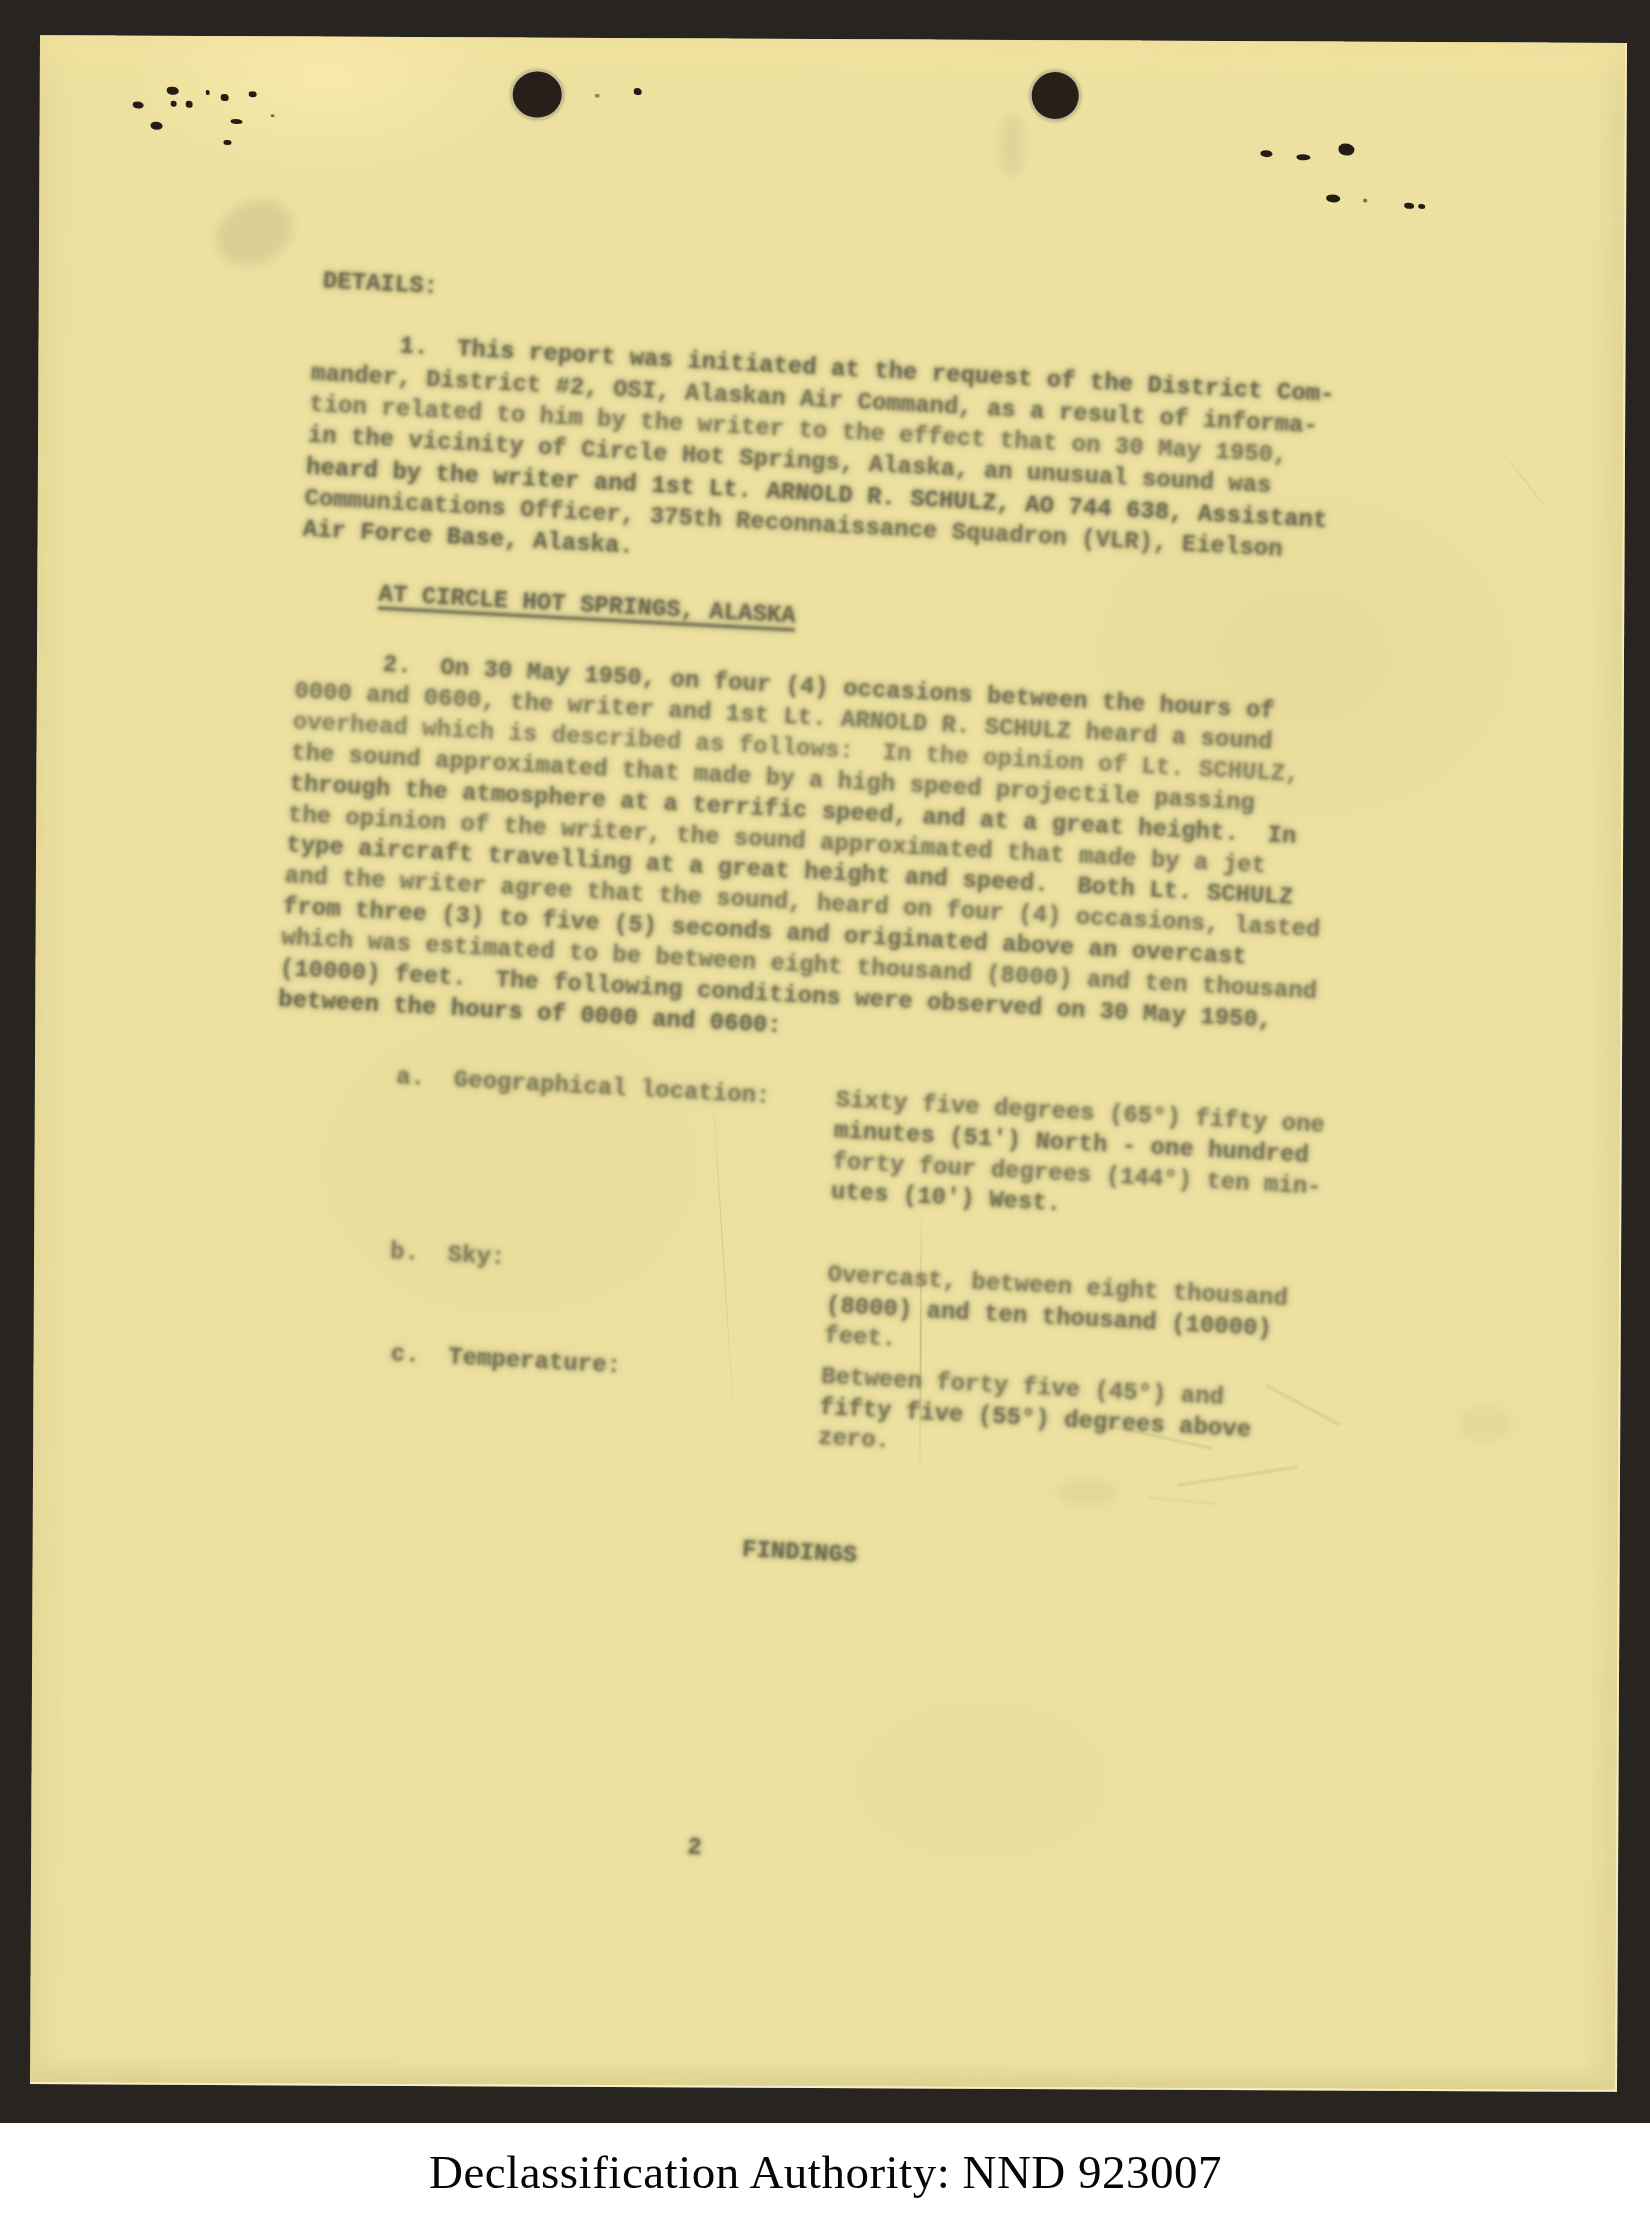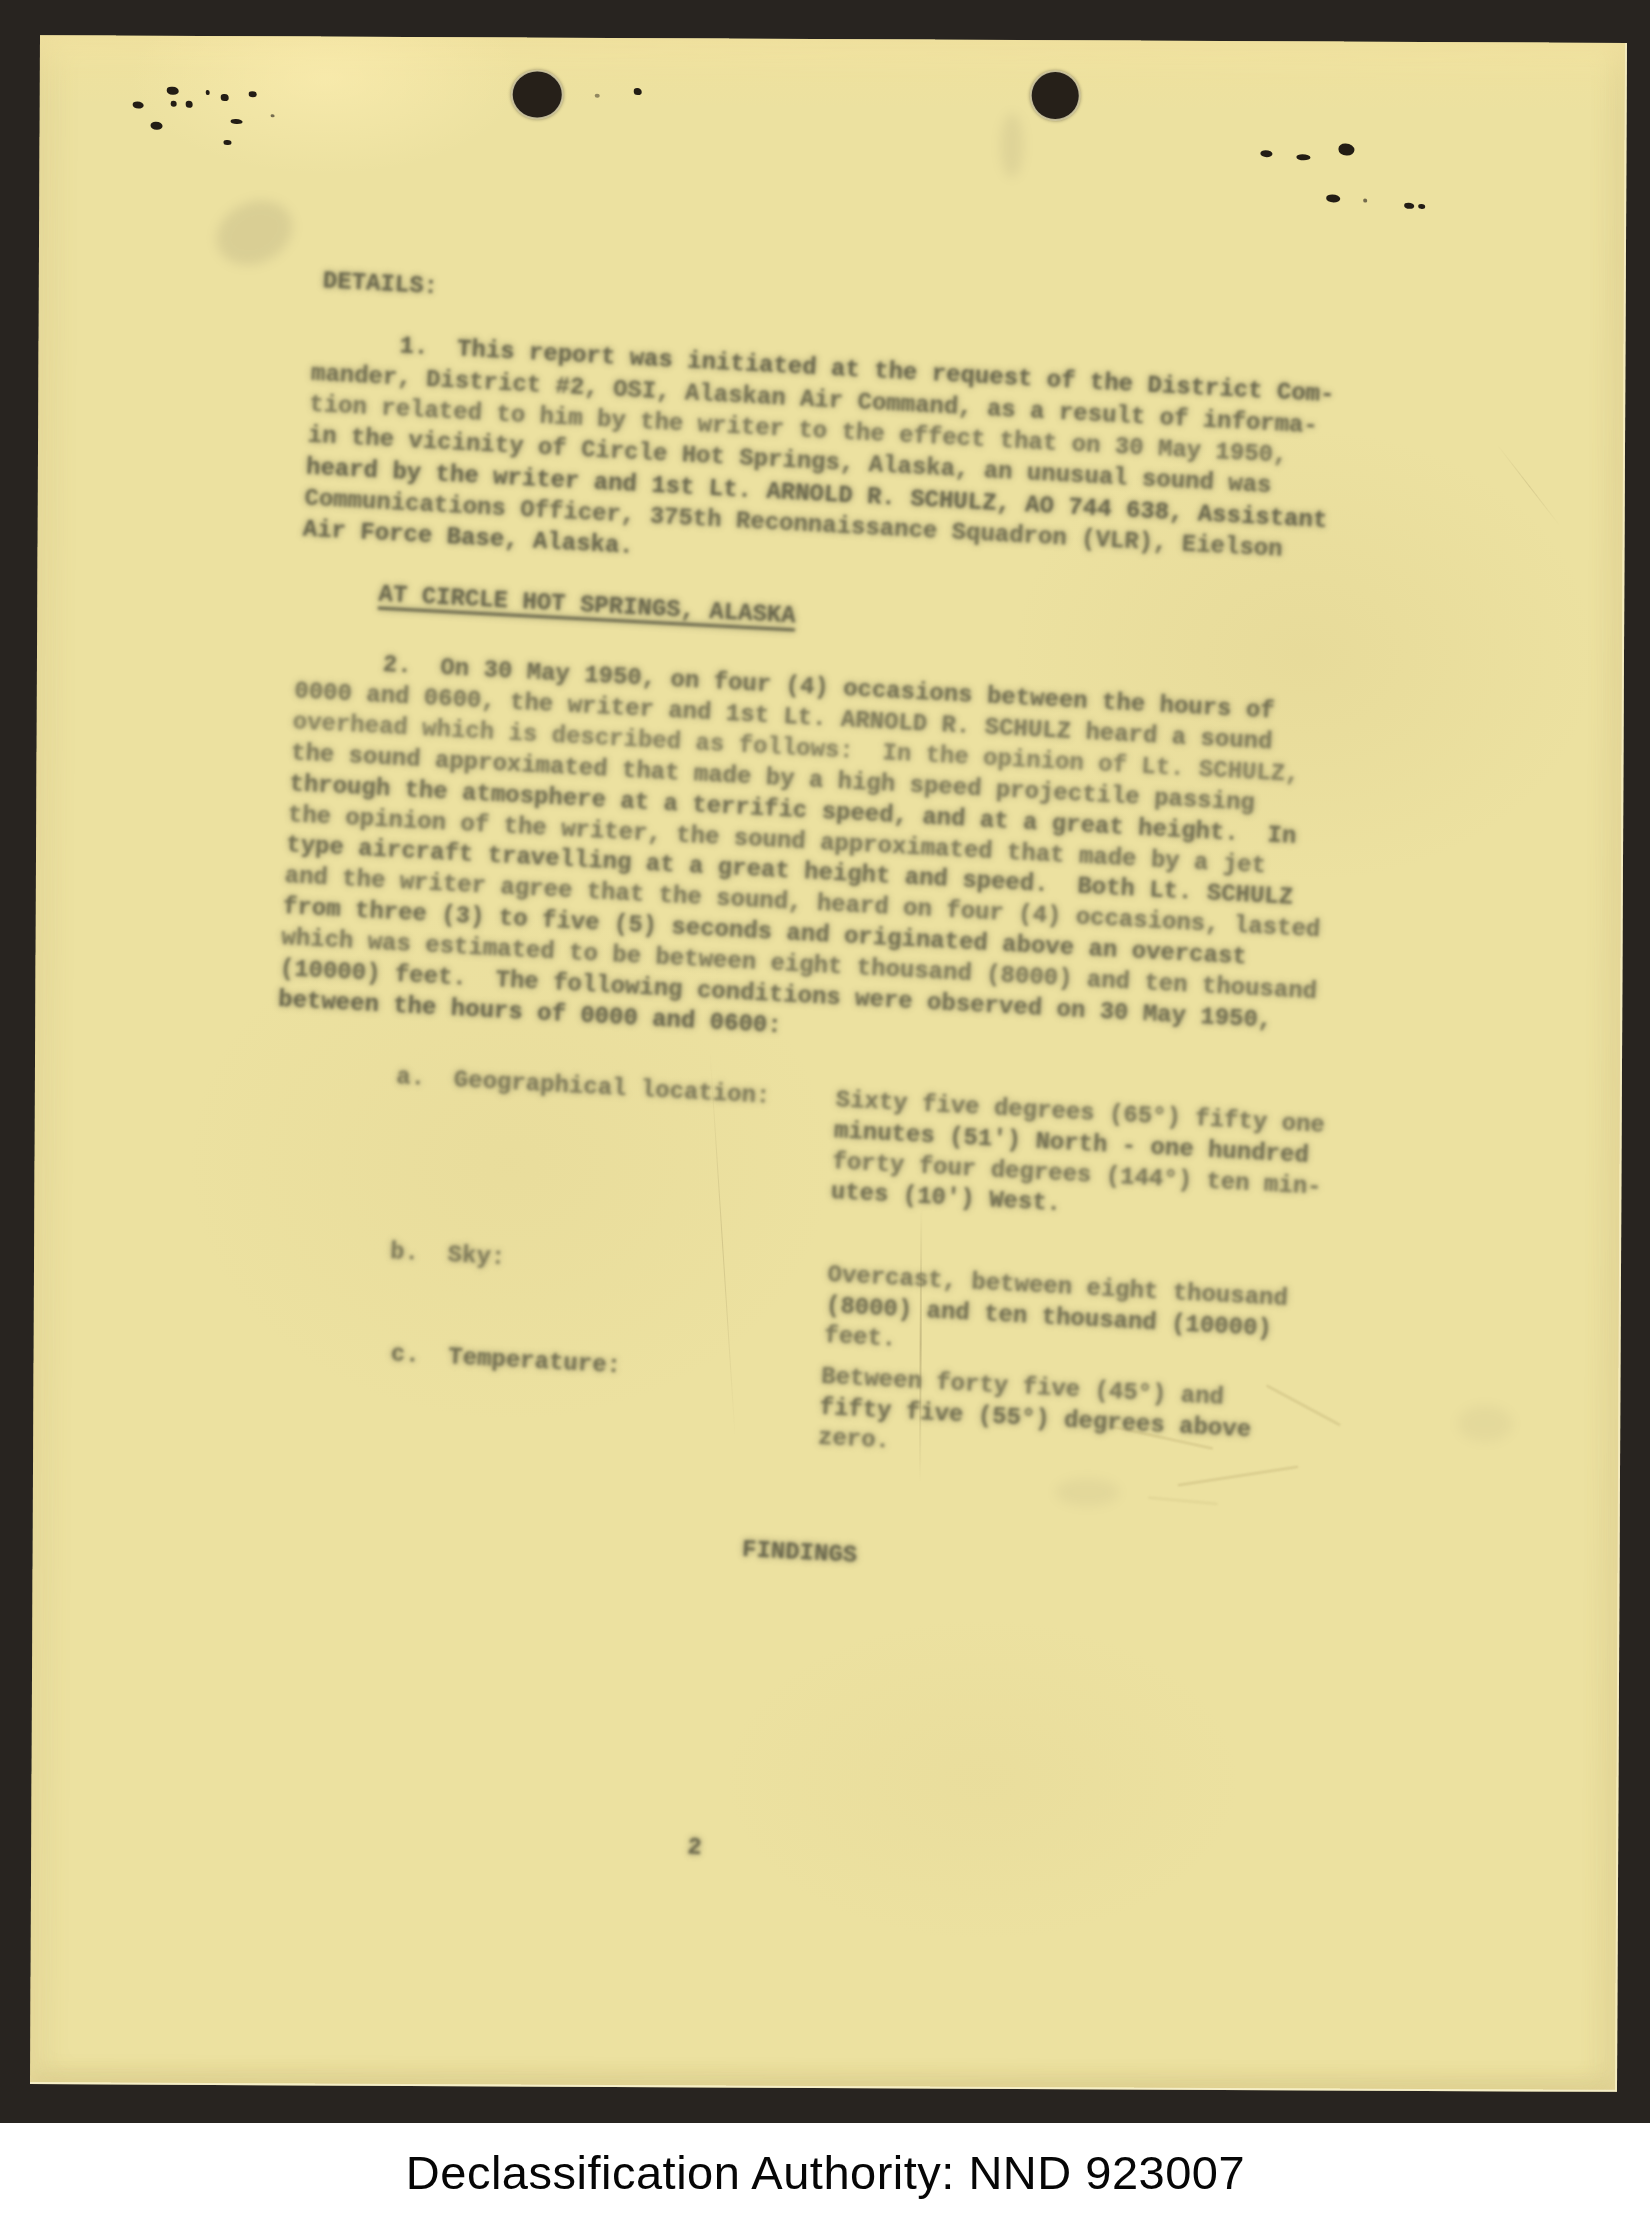--- a/index.html
+++ b/index.html
@@ -46,21 +46,21 @@
     font-family:"Liberation Mono","DejaVu Sans Mono",monospace;
     font-size:24px;font-weight:700;line-height:29px;
     color:#67644a;
     filter:blur(1.4px);
   }
   .tl{position:absolute;white-space:pre;text-shadow:0 0 6.5px rgba(103,100,74,.75);}
   .o1{opacity:.96}.o2{opacity:.80}.o3{opacity:.89}.o4{opacity:.72}
   .underl{text-decoration:underline;text-decoration-thickness:2.8px;text-underline-offset:5.6px;}
   .footer{position:absolute;left:0;top:2123px;width:1651px;height:105px;background:#ffffff;}
   .footer-text{
-    font-family:Liberation Sans, sans-serif;
+    font-family:Liberation Serif, serif;
     font-size:47px;color:#060606;text-align:center;
     margin:21.5px 0 0 0;letter-spacing:0.5px;font-weight:400;
   }
 </style>
 </head>
 <body>
 
 <div class="paper">
 
   <div class="hole" style="left:473px;top:34px;width:49px;height:46px;"></div>

